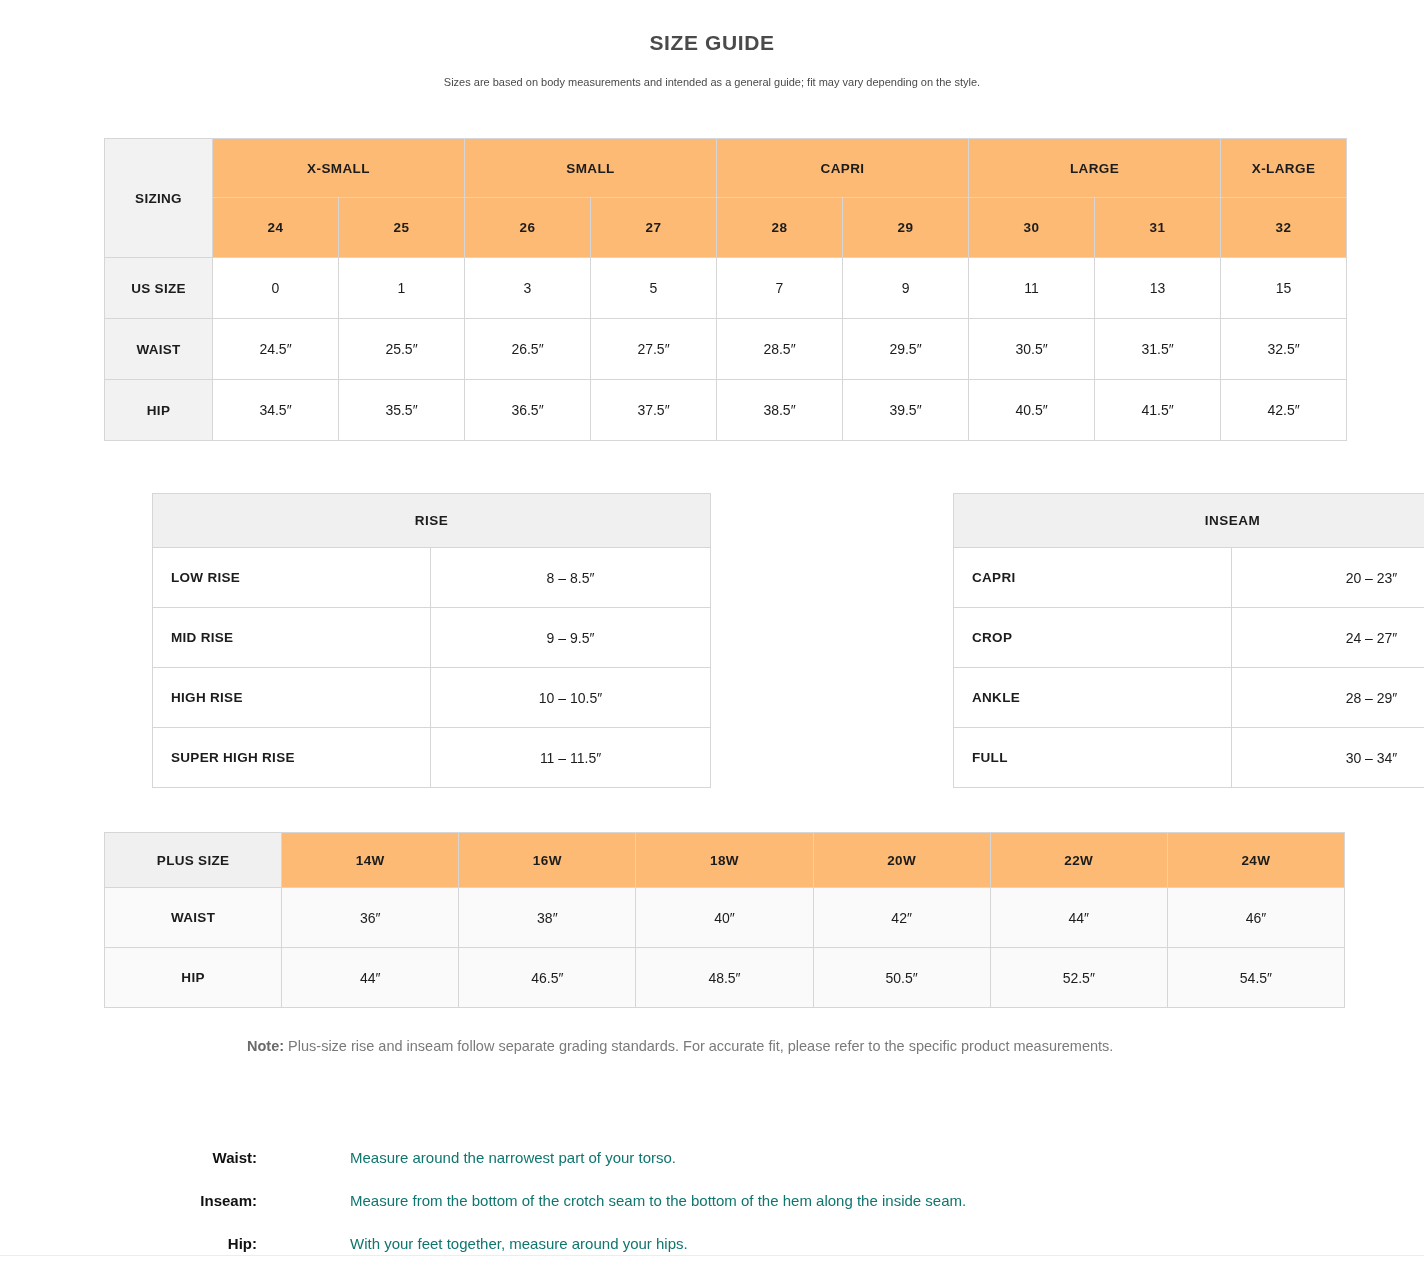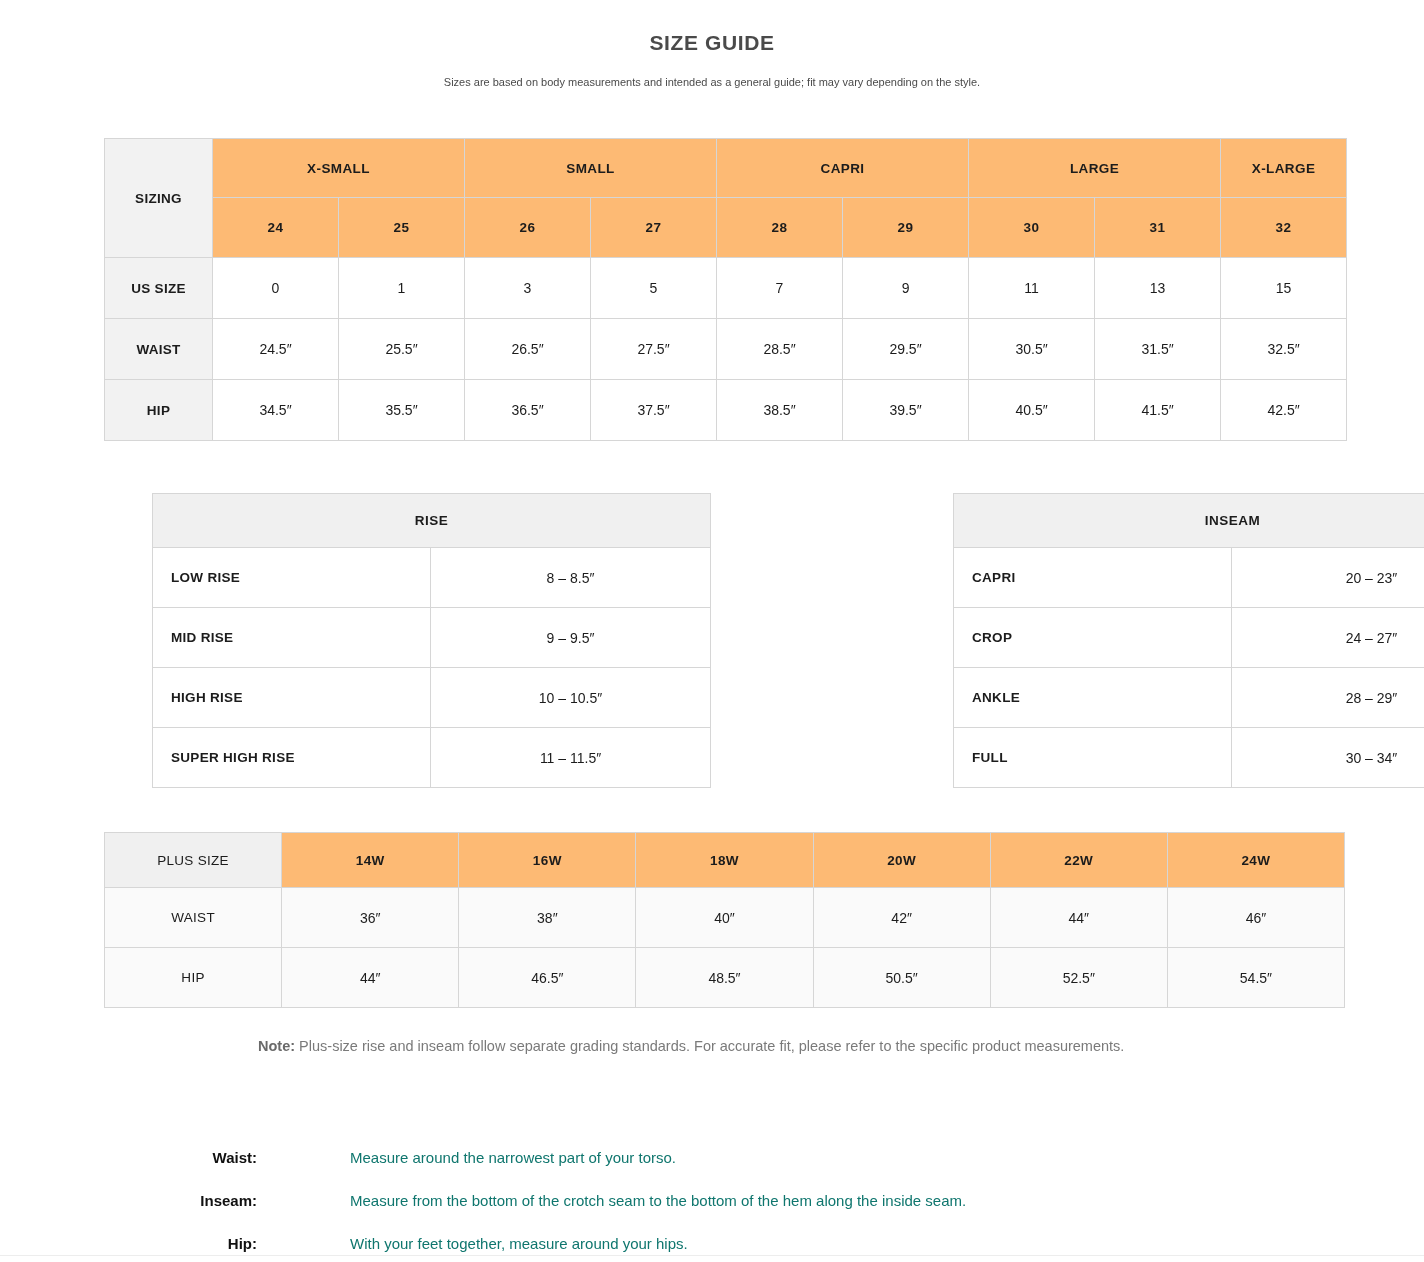--- a/index.html
+++ b/index.html
@@ -119,30 +119,30 @@
     width: 1320px;
     overflow: hidden;
   }
   table.plus { width: 1241px; }
   table.plus col.lead { width: 177px; }
   table.plus col.sz { width: 177px; }
   table.plus tr.head td { height: 54px; }
   table.plus tr.body td { height: 59px; background: #fafafa; }
   table.plus td.lead-cell {
     background: #f2f2f2;
-    font-weight: normal;
+    font-weight: bold;
     font-size: 13.5px;
     letter-spacing: 0.3px;
   }
   table.plus tr.head td.lead-cell { background: #f0f0f0; }
 
   
   .note {
     position: absolute;
-    left: 258px;
+    left: 247px;
     top: 1038px;
     font-size: 14.5px;
     color: #7a7a7a;
   }
   .note b {
     color: #6a6a6a;
     font-weight: bold;
   }
 
   

